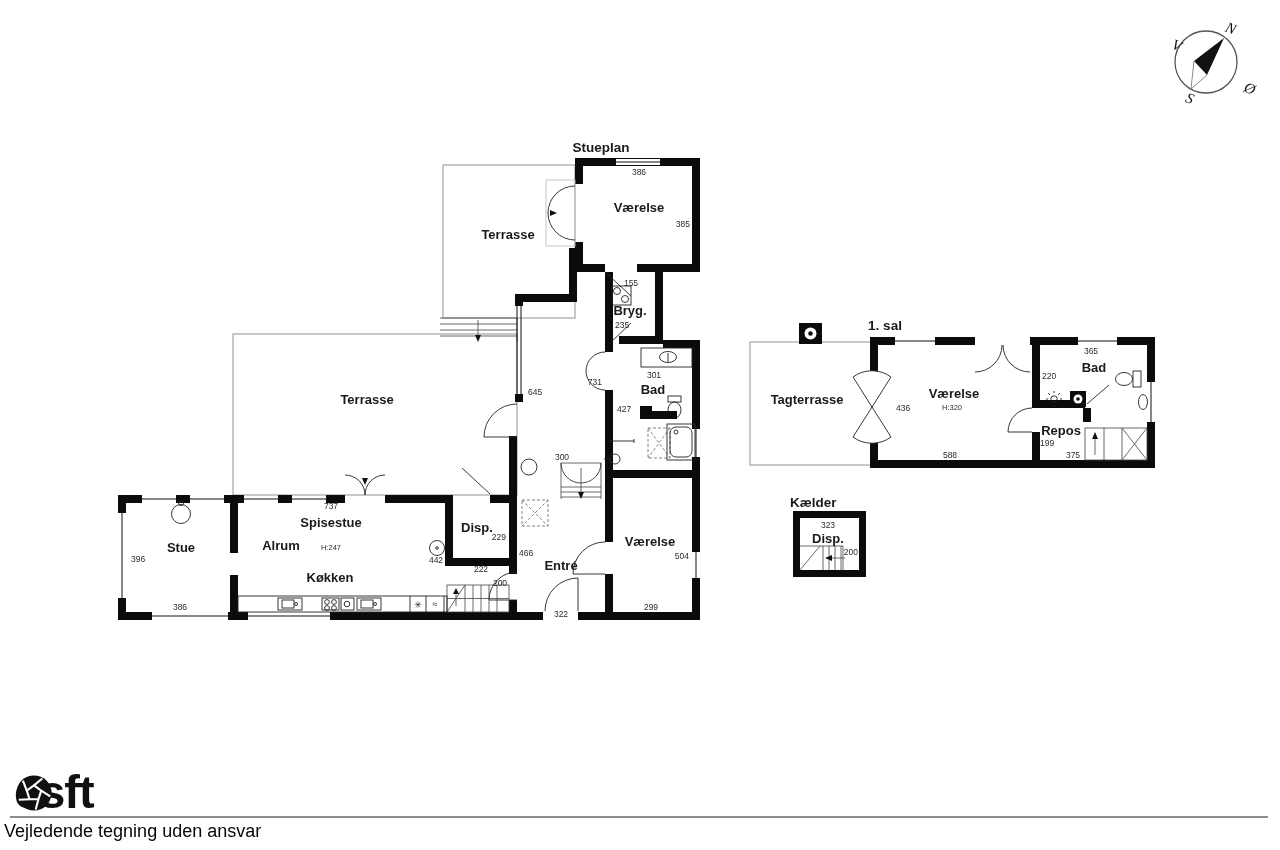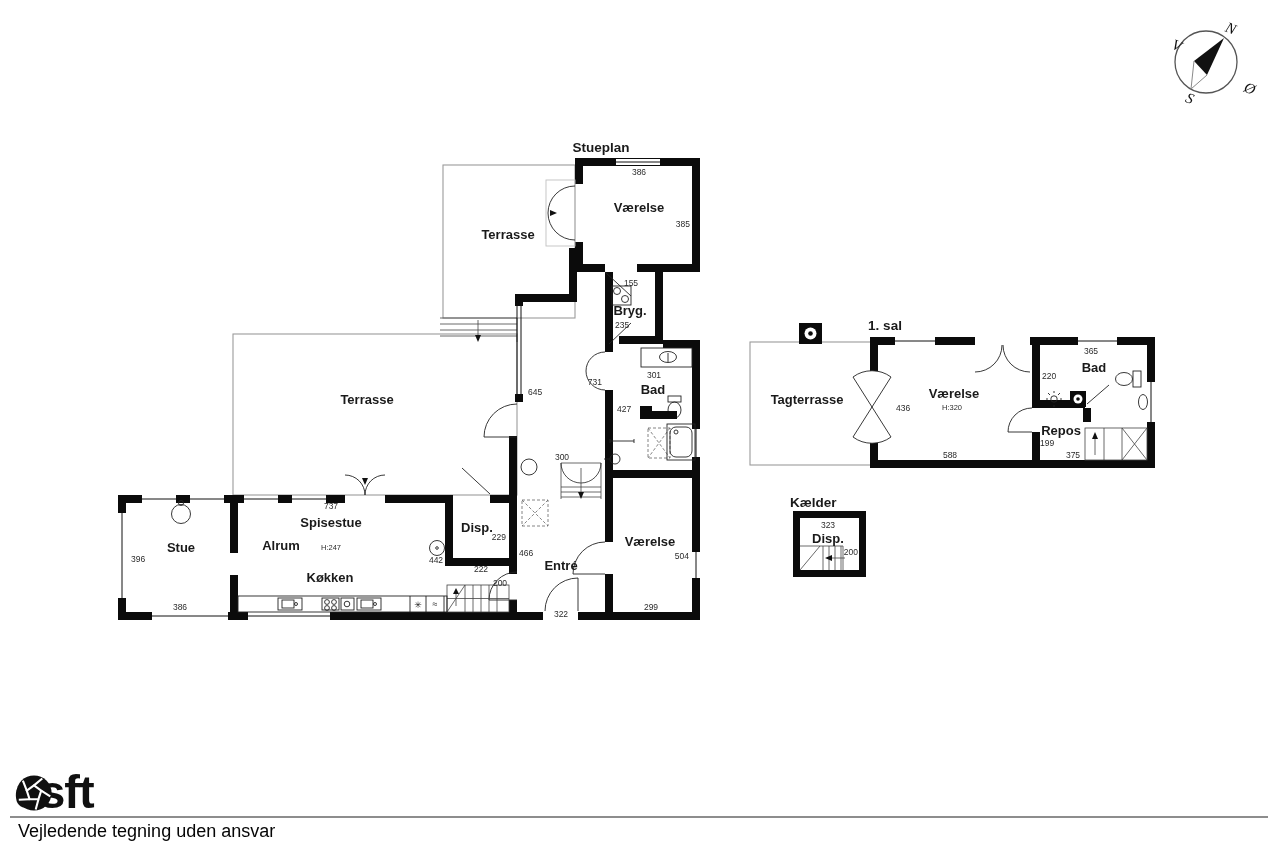--- a/index.html
+++ b/index.html
@@ -17,21 +17,21 @@
   .fixthin{fill:none;stroke:#444;stroke-width:0.8;}
   .dash{fill:none;stroke:#666;stroke-width:0.8;stroke-dasharray:3,2;}
   .terr{fill:none;stroke:#9b9b9b;stroke-width:1.1;}
   .winline{stroke:#111;stroke-width:1;}
   .arrow{fill:#111;stroke:none;}
   .glyph{font-size:9px;fill:#222;font-weight:400;}
   #footer-logo{position:absolute;left:14px;top:768px;display:flex;align-items:center;
       font-size:47px;font-weight:700;color:#101010;letter-spacing:-1px;line-height:1;}
   #footer-logo .oicon{margin:6px 1px 0 1px;display:block;}
   #footer-line{position:absolute;left:10px;top:816px;width:1258px;height:2px;background:#8d8d8d;}
-  #footer-disclaimer{position:absolute;left:18px;top:821px;font-size:18px;color:#050505;font-weight:400;}
+  #footer-disclaimer{position:absolute;left:4px;top:821px;font-size:18px;color:#050505;font-weight:400;}
 </style>
 </head>
 <body>
 
 <div id="page">
 <svg width="1280" height="850" viewBox="0 0 1280 850">
 
   <g>
     <circle cx="1206" cy="62" r="31" fill="none" stroke="#555" stroke-width="1.3"></circle>
     <path class="arrow" d="M1224,38 L1194,61 L1207,75 Z"></path>

